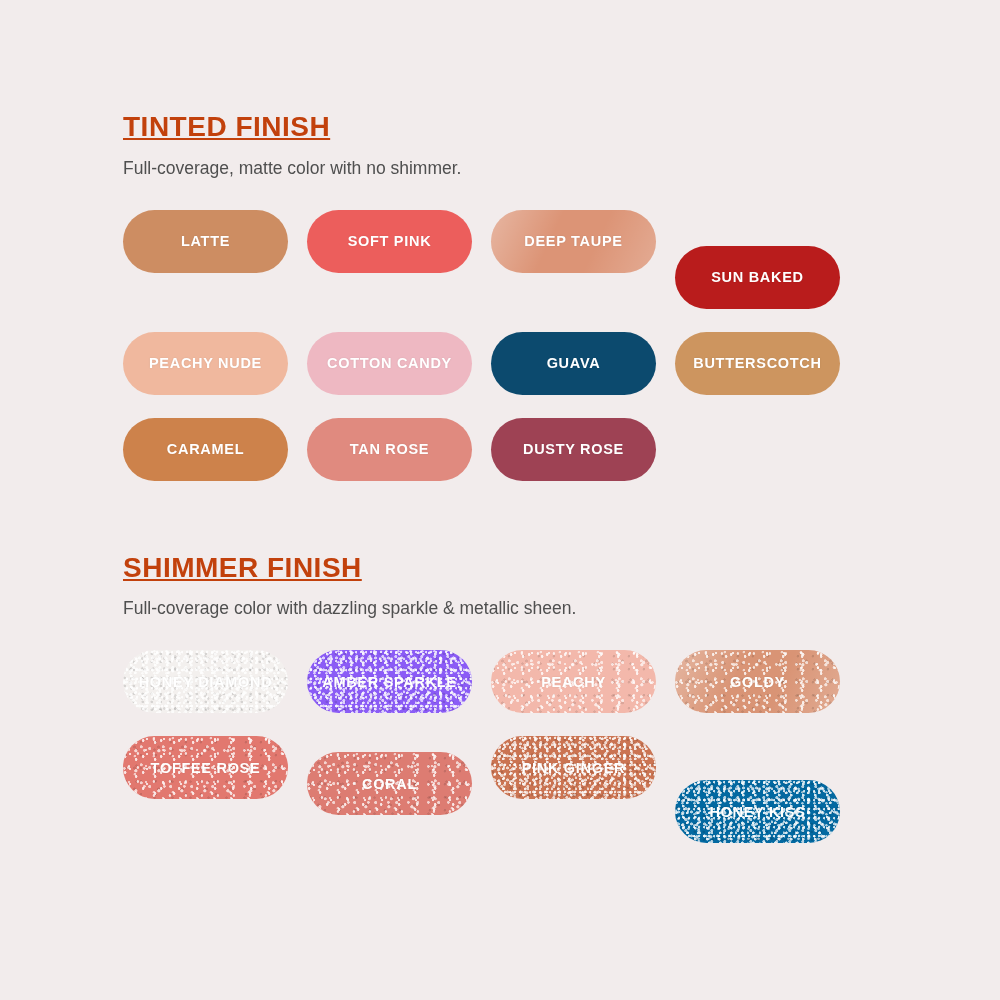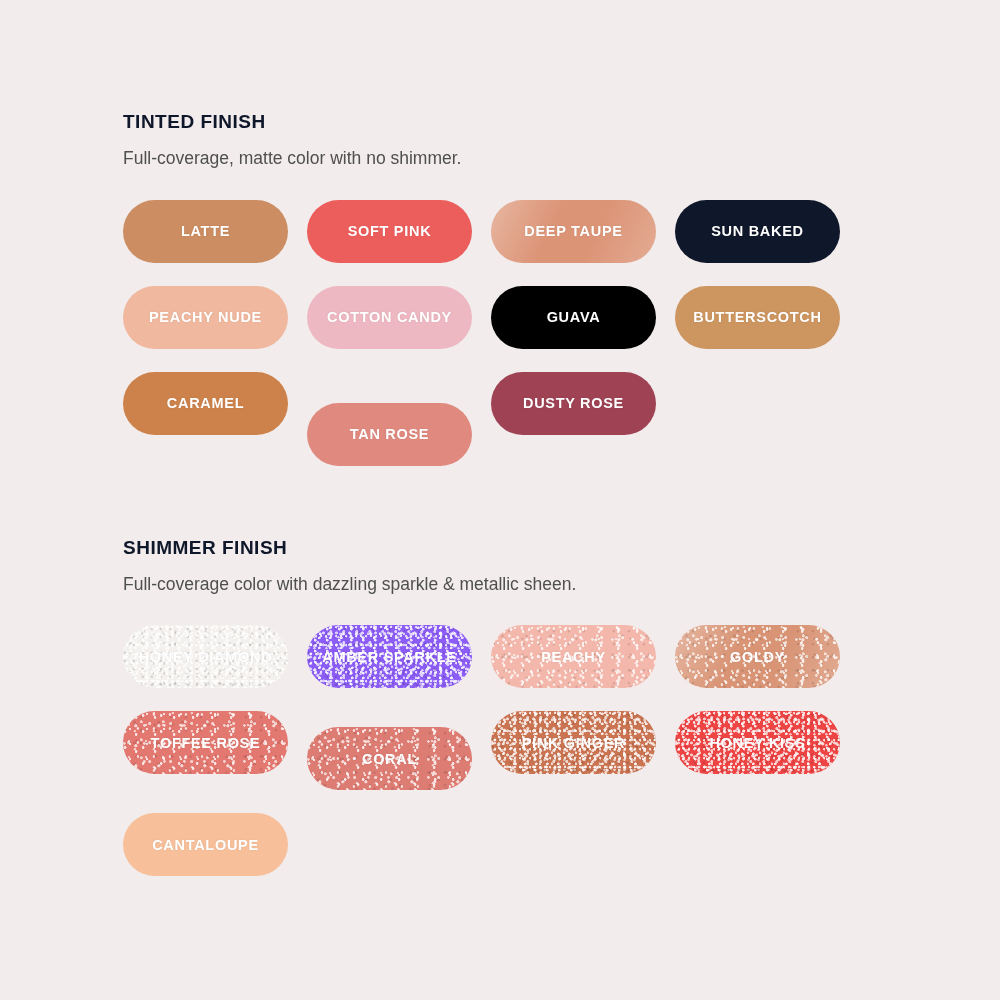--- a/index.html
+++ b/index.html
@@ -21,26 +21,27 @@
     box-sizing: border-box;
     padding: 112px 0 0 123px;
   }
   .section {
     margin-bottom: 0;
   }
   .section + .section {
     margin-top: 72px;
   }
   .section-title {
-    font-size: 19px;
+    font-size: 28px;
     font-weight: bold;
     letter-spacing: 0.5px;
-    color: #0f172a;
+    color: #c2410c;
     margin: 0 0 14px 0;
     line-height: 1.1;
+    text-decoration: underline;
   }
   .section-sub {
     font-size: 17.5px;
     color: #4f4f4f;
     margin: 0 12px 30px 0;
     line-height: 1.3;
     font-weight: normal;
   }
   .swatch-grid {
     display: flex;
@@ -117,39 +118,39 @@
     <div class="swatch-grid">
       <div class="swatch" style="background-color: rgb(205, 141, 98);">
         <span class="label">LATTE</span>
       </div>
       <div class="swatch" style="background-color: rgb(236, 94, 92);">
         <span class="label">SOFT PINK</span>
       </div>
       <div class="swatch sheen" style="background-color: rgb(220, 148, 118);">
         <span class="label">DEEP TAUPE</span>
       </div>
-      <div class="swatch" style="background-color: #0f172a;">
+      <div class="swatch" style="background-color: #b91c1c; margin-top: 36px;">
         <span class="label">SUN BAKED</span>
       </div>
       <div class="swatch" style="background-color: rgb(240, 184, 158);">
         <span class="label">PEACHY NUDE</span>
       </div>
       <div class="swatch" style="background-color: rgb(238, 184, 194);">
         <span class="label">COTTON CANDY</span>
       </div>
-      <div class="swatch" style="background-color: #000000;">
+      <div class="swatch" style="background-color: #0c4a6e;">
         <span class="label">GUAVA</span>
       </div>
       <div class="swatch" style="background-color: rgb(205, 149, 95);">
         <span class="label">BUTTERSCOTCH</span>
       </div>
       <div class="swatch" style="background-color: rgb(205, 130, 75);">
         <span class="label">CARAMEL</span>
       </div>
-      <div class="swatch" style="background-color: rgb(224, 138, 127); margin-top: 31px;">
+      <div class="swatch" style="background-color: rgb(224, 138, 127);">
         <span class="label">TAN ROSE</span>
       </div>
       <div class="swatch" style="background-color: rgb(158, 66, 84);">
         <span class="label">DUSTY ROSE</span>
       </div>
     </div>
   </div>
 
   <div class="section">
     <h2 class="section-title">SHIMMER FINISH</h2>
@@ -169,22 +170,19 @@
       </div>
       <div class="swatch sparkle" style="background-color: rgb(226, 120, 111);">
         <span class="label">TOFFEE ROSE</span>
       </div>
       <div class="swatch sparkle" style="background-color: rgb(221, 124, 114); margin-top: 16px;">
         <span class="label">CORAL</span>
       </div>
       <div class="swatch sparkle sparkle-strong" style="background-color: rgb(203, 116, 82);">
         <span class="label">PINK GINGER</span>
       </div>
-      <div class="swatch sparkle sparkle-strong" style="background-color: #ef4444;">
+      <div class="swatch sparkle sparkle-strong" style="background-color: #0369a1; margin-top: 44px;">
         <span class="label">HONEY KISS</span>
-      </div>
-      <div class="swatch" style="background-color: rgb(247, 192, 155);">
-        <span class="label">CANTALOUPE</span>
       </div>
     </div>
   </div>
 
 </div>
 
 </body></html>

